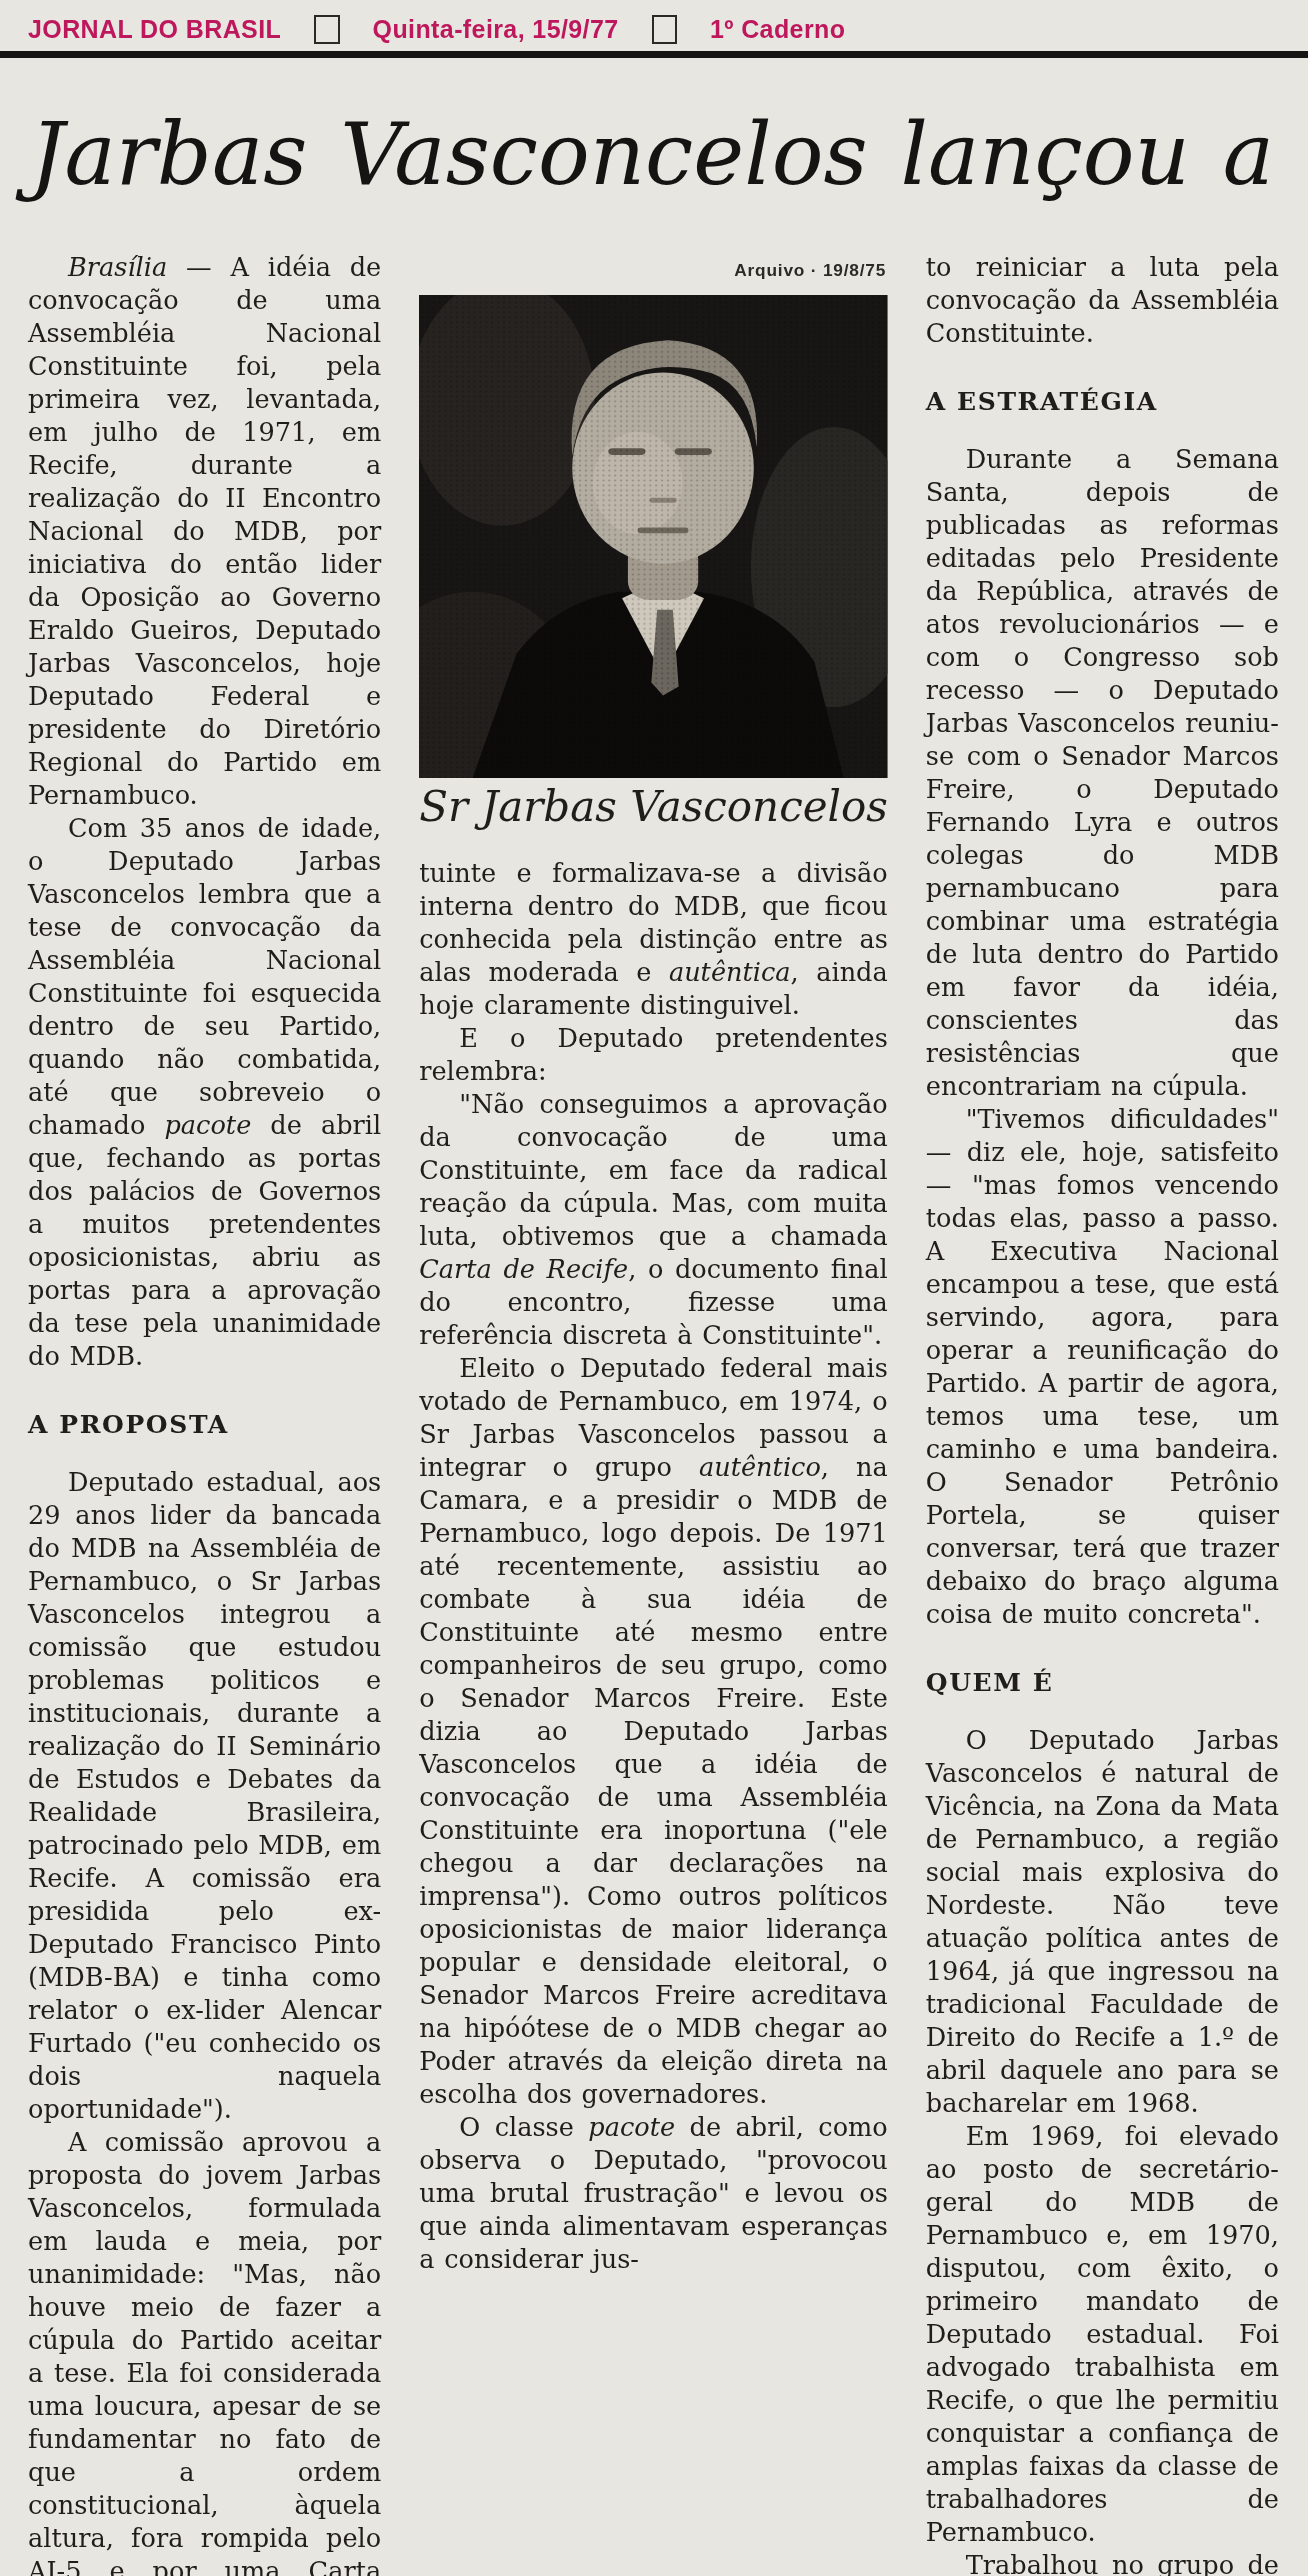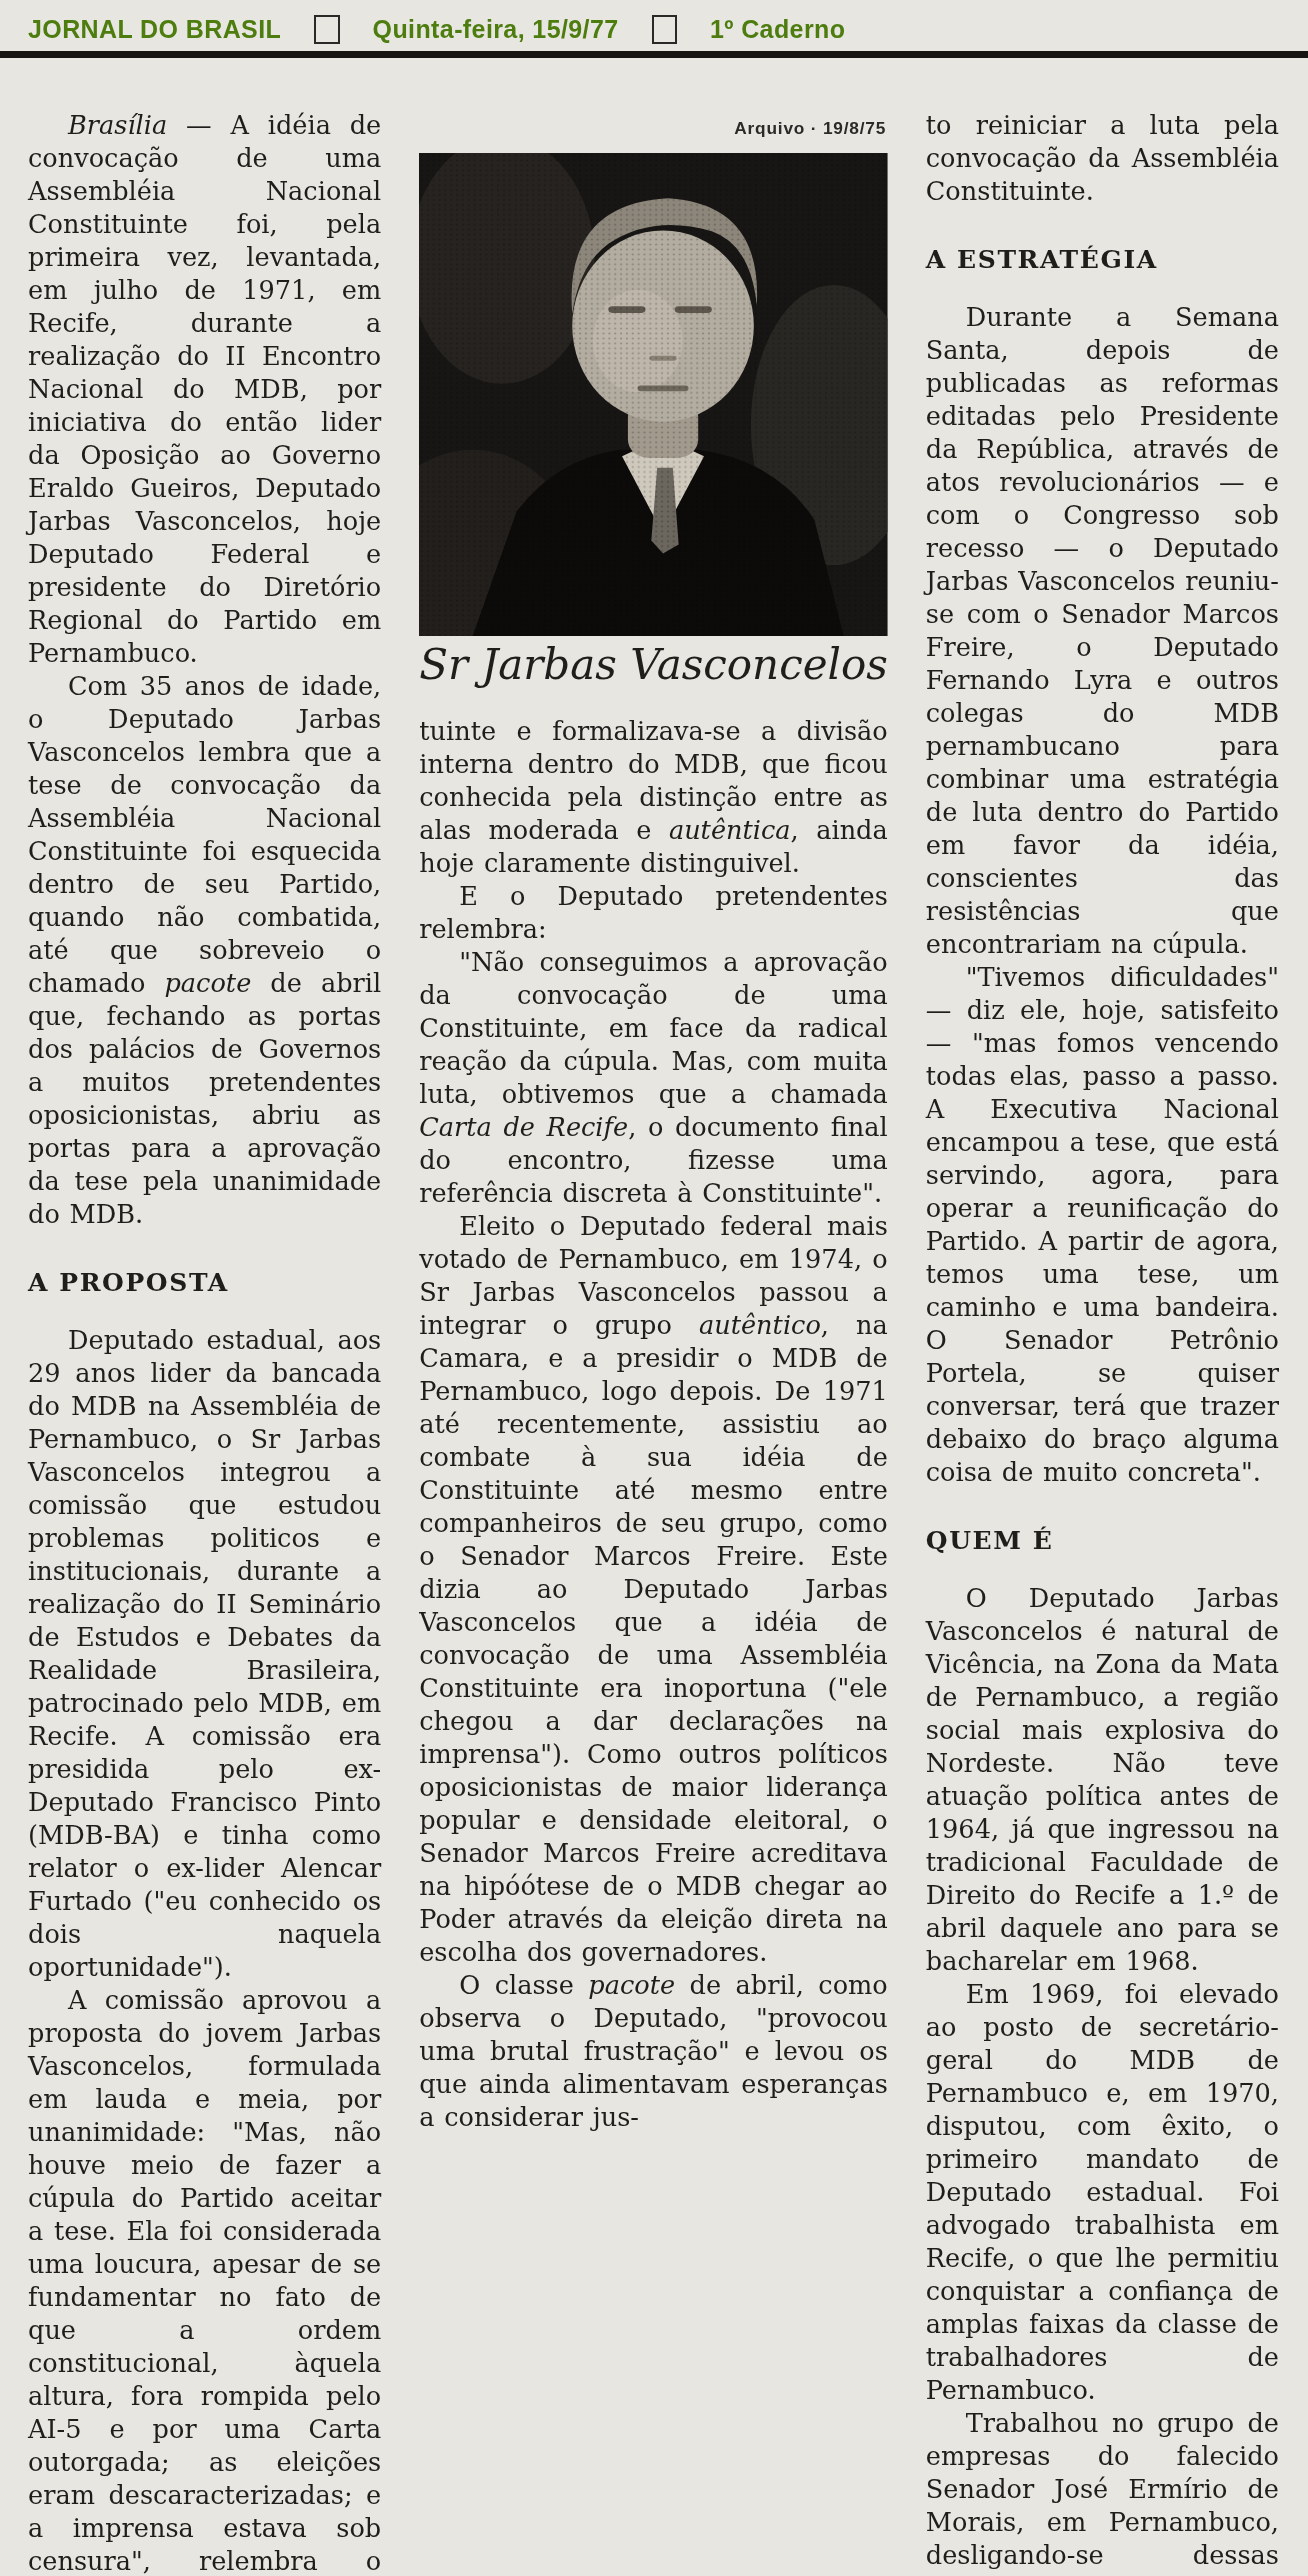--- a/index.html
+++ b/index.html
@@ -13,21 +13,21 @@
     background:var(--paper);
     color:var(--ink);
     font-family:"DejaVu Serif", serif;
   }
   
   .masthead{
     display:flex;align-items:flex-start;gap:33px;
     padding:15px 0 6.6px 28px;
     font-family:"Liberation Sans", sans-serif;
     font-weight:bold;font-size:25px;letter-spacing:0.4px;
-    color:#4d7c0f;
+    color:#be185d;
   }
   .box{
     width:21.4px;height:25px;border:2.5px solid #2a2927;
     display:inline-block;flex:0 0 auto;
     background:transparent;
   }
   .rule{height:7.4px;width:100%;background:var(--rule);}
   
   .headline{
     margin:28px 35px 5px 30px;
@@ -72,20 +72,21 @@
     <span>JORNAL DO BRASIL</span>
     <span class="box"></span>
     <span>Quinta-feira, 15/9/77</span>
     <span class="box"></span>
     <span>1º Caderno</span>
   </header>
 
   <div class="rule"></div>
 
   <h1 class="headline" style="font-weight:normal;margin-block:28px 5px;">
+    <div class="hl">Jarbas Vasconcelos lançou a</div>
   </h1>
 
   <div class="cols">
 
     <div class="col">
         <p><span class="it">Brasília</span><span> — A idéia de convocação de uma Assembléia Nacional Constituinte foi, pela primeira vez, levantada, em julho de 1971, em Recife, durante a realização do II Encontro Nacional do MDB, por iniciativa do então lider da Oposição ao Governo Eraldo Gueiros, Deputado Jarbas Vasconcelos, hoje Deputado Federal e presidente do Diretório Regional do Partido em Pernambuco.</span></p>
         <p><span>Com 35 anos de idade, o Deputado Jarbas Vasconcelos lembra que a tese de convocação da Assembléia Nacional Constituinte foi esquecida dentro de seu Partido, quando não combatida, até que sobreveio o chamado </span><span class="it">pacote</span><span> de abril que, fechando as portas dos palácios de Governos a muitos pretendentes oposicionistas, abriu as portas para a aprovação da tese pela unanimidade do MDB.</span></p>
         <h3 class="section-heading">A PROPOSTA</h3>
         <p><span>Deputado estadual, aos 29 anos lider da bancada do MDB na Assembléia de Pernambuco, o Sr Jarbas Vasconcelos integrou a comissão que estudou problemas politicos e institucionais, durante a realização do II Seminário de Estudos e Debates da Realidade Brasileira, patrocinado pelo MDB, em Recife. A comissão era presidida pelo ex-Deputado Francisco Pinto (MDB-BA) e tinha como relator o ex-lider Alencar Furtado ("eu conhecido os dois naquela oportunidade").</span></p>
         <p><span>A comissão aprovou a proposta do jovem Jarbas Vasconcelos, formulada em lauda e meia, por unanimidade: "Mas, não houve meio de fazer a cúpula do Partido aceitar a tese. Ela foi considerada uma loucura, apesar de se fundamentar no fato de que a ordem constitucional, àquela altura, fora rompida pelo AI-5 e por uma Carta outorgada; as eleições eram descaracterizadas; e a imprensa estava sob censura", relembra o parlamentar pernambucano.</span></p>

